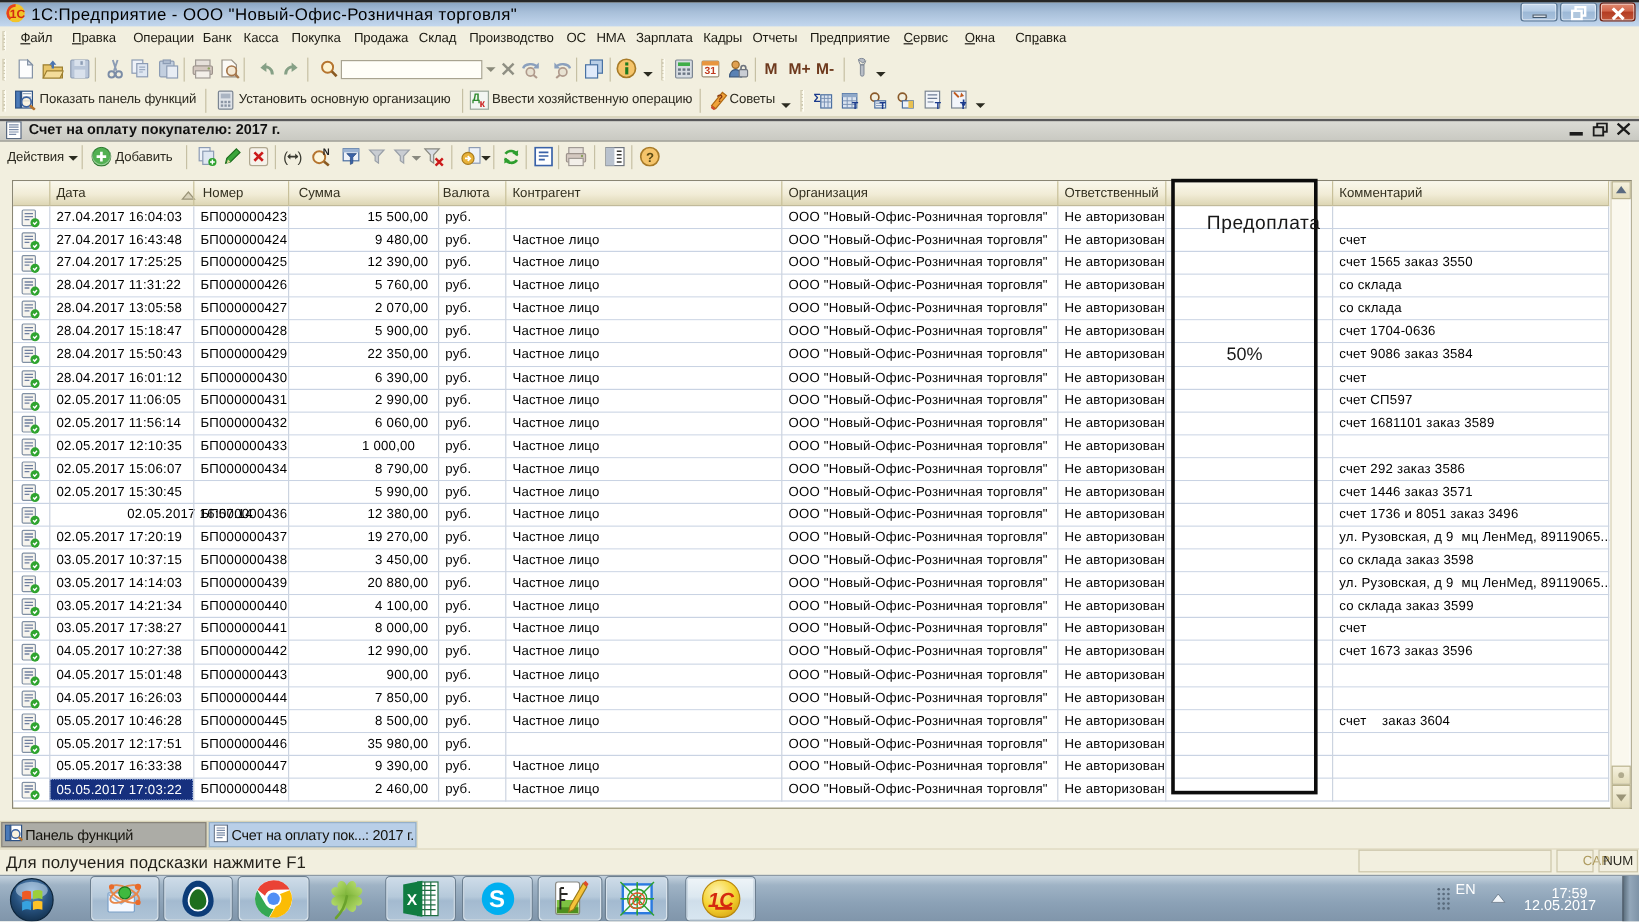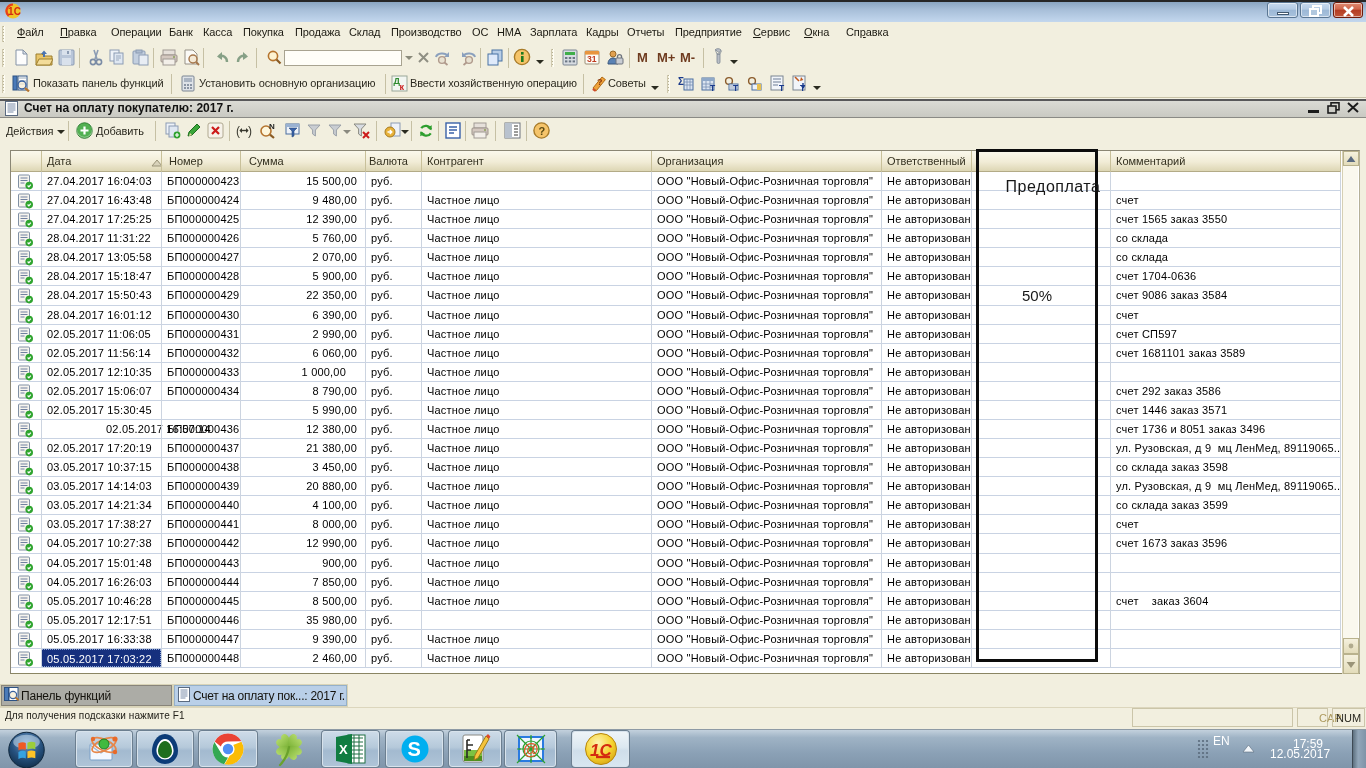--- a/index.html
+++ b/index.html
@@ -37,20 +37,21 @@
 .tkbtn svg{position:absolute;left:50%;top:50%;transform:translate(-50%,-50%);}
 </style></head><body>
 <div id="screen">
 <div class="abs" id="titlebar"></div>
     <svg class="abs" style="left:5px;top:3px" width="16" height="16" viewBox="0 0 16 16">
       <circle cx="8" cy="8" r="7.6" fill="#f2c428"></circle>
       <path d="M8 .4a7.6 7.6 0 0 0-5 13.3L8 8z" fill="#e8401c"></path>
       <circle cx="8" cy="8" r="5.4" fill="#f2c428"></circle>
       <text x="3.1" y="11.8" font-size="10" font-weight="bold" fill="#d42a10" font-family="Liberation Sans">1С</text>
     </svg>
+    <div class="abs" id="titletext">1С:Предприятие - ООО "Новый-Офис-Розничная торговля"</div>
     <div class="abs capbtn" style="left:1267px;width:31px;">
       <div class="abs" style="left:9px;top:9px;width:12px;height:3px;background:#fff;border:1px solid #41576d;"></div>
     </div>
     <div class="abs capbtn" style="left:1300px;width:31px;">
       <svg style="position:absolute;left:8px;top:2px" width="14" height="12" viewBox="0 0 14 12">
         <rect x="4" y="1" width="8" height="7" fill="none" stroke="#fff" stroke-width="2"></rect>
         <rect x="1" y="4" width="8" height="7" fill="#b0c7de" stroke="#fff" stroke-width="2"></rect>
       </svg>
     </div>
     <div class="abs capbtn" id="btnclose" style="left:1333px;width:30px;">
@@ -631,21 +632,21 @@
       </div>
       <div class="row" style="top:288px;height:19px;">
         <div style="position:absolute;left:6px;top:2px;"><svg class="rowicon" width="17" height="16" viewBox="0 0 17 16">
             <rect x="1.5" y="1" width="11" height="13" rx="1" fill="#f6f4ee" stroke="#8090a4"></rect>
             <path d="M3.5 4h7M3.5 6.5h7M3.5 9h4" stroke="#7080a0" stroke-width="1.1"></path>
             <circle cx="12.2" cy="11.6" r="3.8" fill="#2fa42f"></circle>
             <path d="M10.6 11.5l1.3 1.4 1.9-2.2" stroke="#fff" stroke-width="1.2" fill="none"></path>
           </svg></div>
         <div class="cell" style="left:36px;">02.05.2017 17:20:19</div>
         <div class="cell" style="left:156px;">БП000000437</div>
-        <div class="cell sum" style="left:229px;width:117px;">21 380,00</div>
+        <div class="cell sum" style="left:229px;width:117px;">19 270,00</div>
         <div class="cell" style="left:360px;">руб.</div>
         <div class="cell" style="left:416px;">Частное лицо</div>
         <div class="cell" style="left:646px;">ООО "Новый-Офис-Розничная торговля"</div>
         <div class="cell" style="left:876px;">Не авторизован</div>
         <div class="cell" style="left:1105px;">ул. Рузовская, д 9&nbsp; мц ЛенМед, 89119065...</div>
       </div>
       <div class="row" style="top:307px;height:19px;">
         <div style="position:absolute;left:6px;top:2px;"><svg class="rowicon" width="17" height="16" viewBox="0 0 17 16">
             <rect x="1.5" y="1" width="11" height="13" rx="1" fill="#f6f4ee" stroke="#8090a4"></rect>
             <path d="M3.5 4h7M3.5 6.5h7M3.5 9h4" stroke="#7080a0" stroke-width="1.1"></path>
@@ -849,21 +850,21 @@
       <path d="M11.6 10.6l3 2.6" stroke="#b5742e" stroke-width="2"></path>
     </svg>
     <div class="abs" style="left:21px;top:689px;font-size:12px;letter-spacing:-0.2px;color:#14120c;">Панель функций</div>
     <div class="abs" id="tabbar2"></div>
     <svg class="abs" style="left:178px;top:687px" width="13" height="15" viewBox="0 0 13 15">
       <rect x="0.5" y="0.5" width="11" height="14" fill="#fff" stroke="#5a6a80"></rect>
       <path d="M2.5 3h7M2.5 5h7M2.5 7h7M2.5 9h7M2.5 11h5" stroke="#7b8ca8" stroke-width="1"></path>
     </svg>
     <div class="abs" style="left:193px;top:689px;font-size:12px;letter-spacing:-0.25px;color:#14120c;">Счет на оплату пок...: 2017 г.</div>
     <div class="abs" id="statusbar"></div>
-    <div class="abs" style="left:5px;top:710px;font-size:10px;letter-spacing:0.1px;color:#23211a;">Для получения подсказки нажмите F1</div>
+    <div class="abs" style="left:5px;top:710px;font-size:14px;letter-spacing:0.1px;color:#23211a;">Для получения подсказки нажмите F1</div>
     <div class="abs scell" style="left:1132px;width:161px;"></div>
     <div class="abs scell" style="left:1297px;width:31px;font-size:11px;color:#ad9a5d;padding:3px 0 0 21px;">CAP</div>
     <div class="abs scell" style="left:1332px;width:33px;font-size:11px;color:#2a2820;padding:3px 0 0 3px;">NUM</div>
     <div class="abs" id="taskbar">
       <svg style="position:absolute;left:7px;top:1px" width="39" height="38" viewBox="0 0 40 40">
         <defs>
           <radialGradient id="orbg" cx="50%" cy="30%" r="75%">
             <stop offset="0%" stop-color="#6f9cca"></stop>
             <stop offset="55%" stop-color="#27527f"></stop>
             <stop offset="100%" stop-color="#102c47"></stop>

